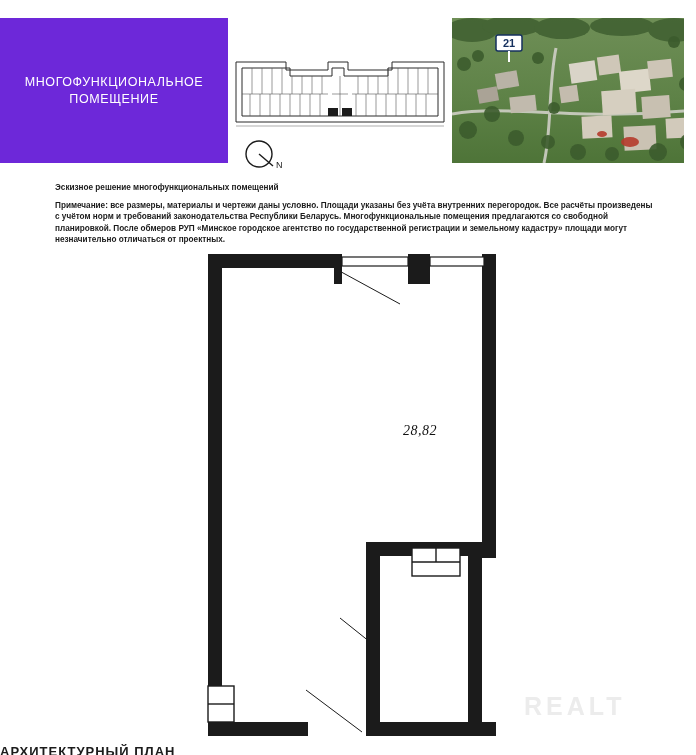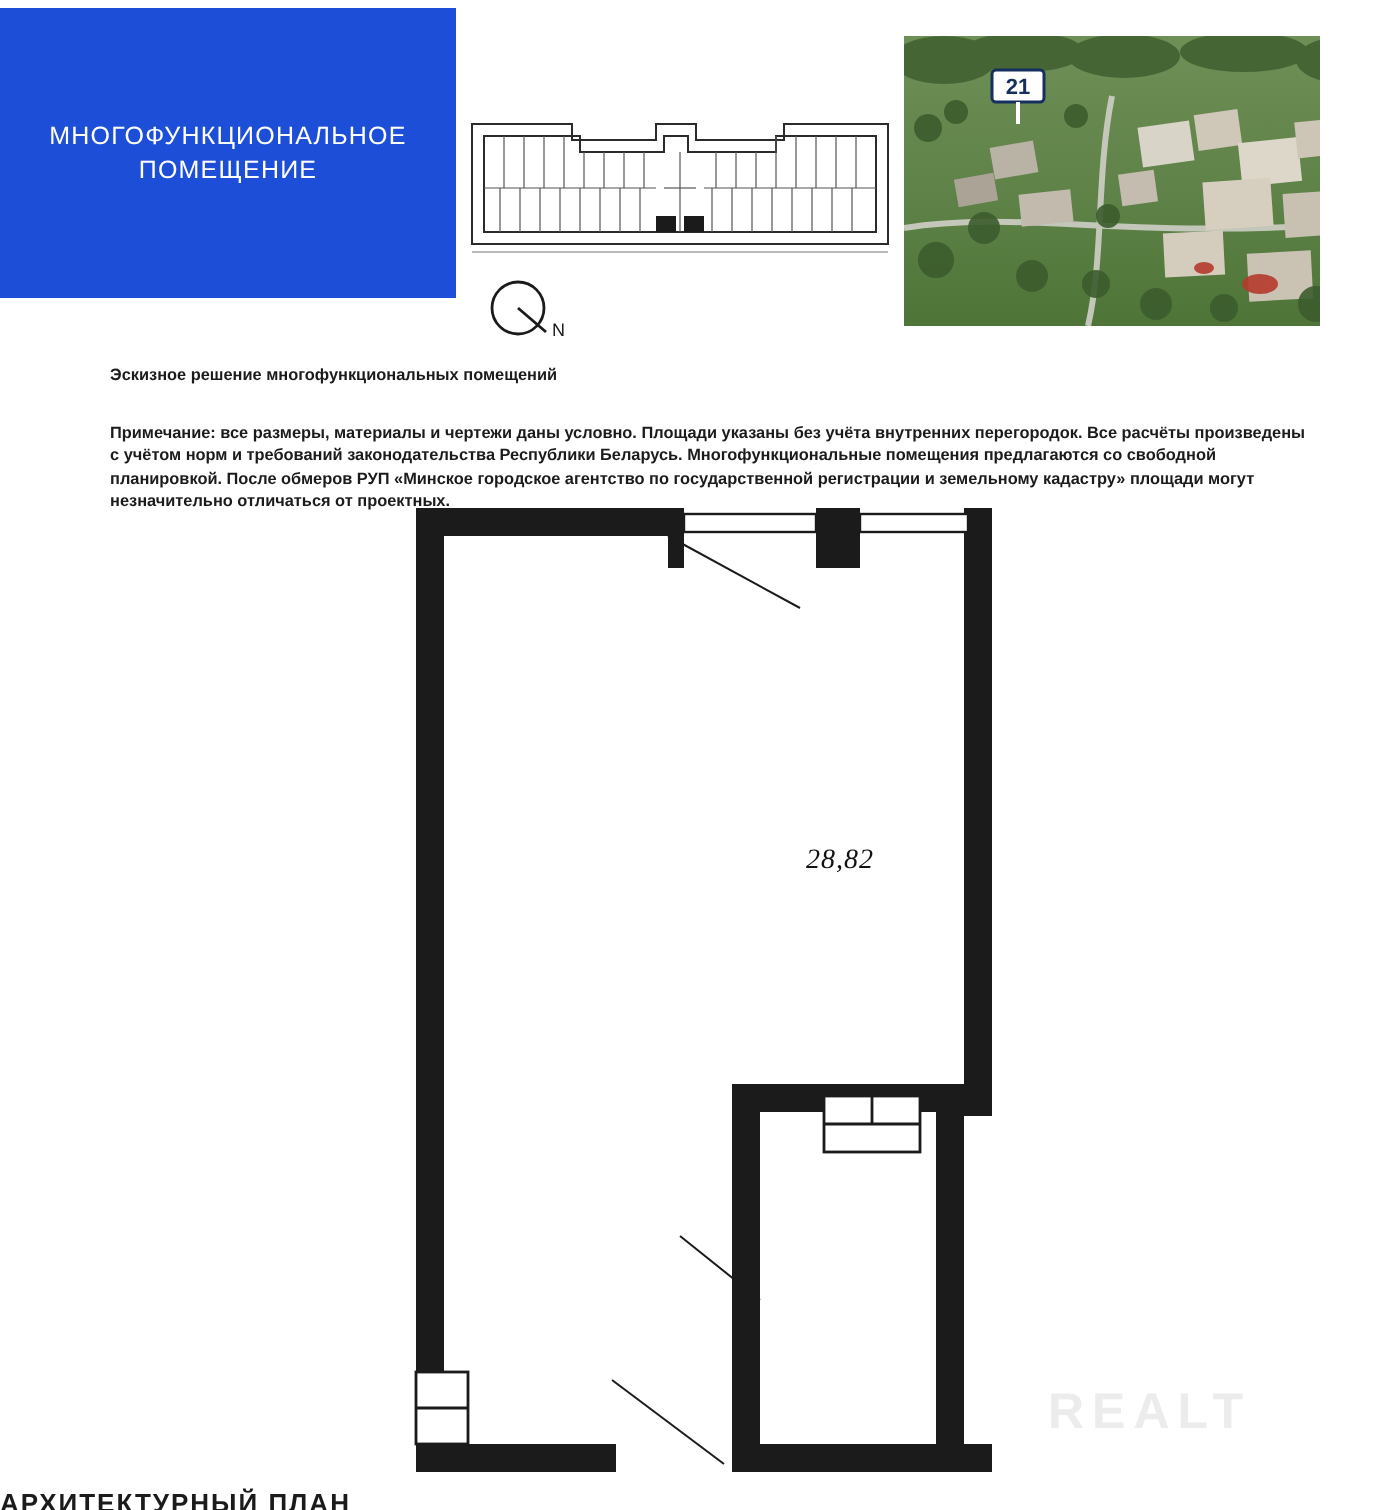--- a/index.html
+++ b/index.html
@@ -19,24 +19,24 @@
   .header {
     position: absolute;
     left: 0;
     top: 0;
     width: 696px;
     height: 175px;
   }
   .title-block {
     position: absolute;
     left: 0;
-    top: 4px;
+    top: 18px;
     width: 228px;
     height: 145px;
-    background: #1d4ed8;
+    background: #6d28d9;
     color: #ffffff;
     display: flex;
     align-items: center;
     justify-content: center;
     text-align: center;
   }
   .title-block .title-text {
     font-size: 12.5px;
     line-height: 17px;
     letter-spacing: 0.6px;
@@ -60,40 +60,40 @@
     width: 52px;
     height: 34px;
   }
   .compass svg { display: block; }
 
   
   .aerial {
     position: absolute;
     left: 452px;
     top: 18px;
-    width: 208px;
+    width: 232px;
     height: 145px;
     overflow: hidden;
     background: #7dd3fc;
   }
   .aerial svg { display: block; }
 
   
   .notes {
     position: absolute;
     left: 55px;
     top: 182px;
     width: 600px;
     font-size: 8.2px;
     line-height: 11.2px;
     color: #1b1b1b;
     font-weight: bold;
   }
   .notes .line { white-space: normal; }
-  .notes .line1 { margin-bottom: 18px; }
+  .notes .line1 { margin-bottom: 7px; }
 
   
   .floorplan {
     position: absolute;
     left: 0;
     top: 246px;
     width: 696px;
     height: 500px;
   }
   .floorplan svg { display: block; }

